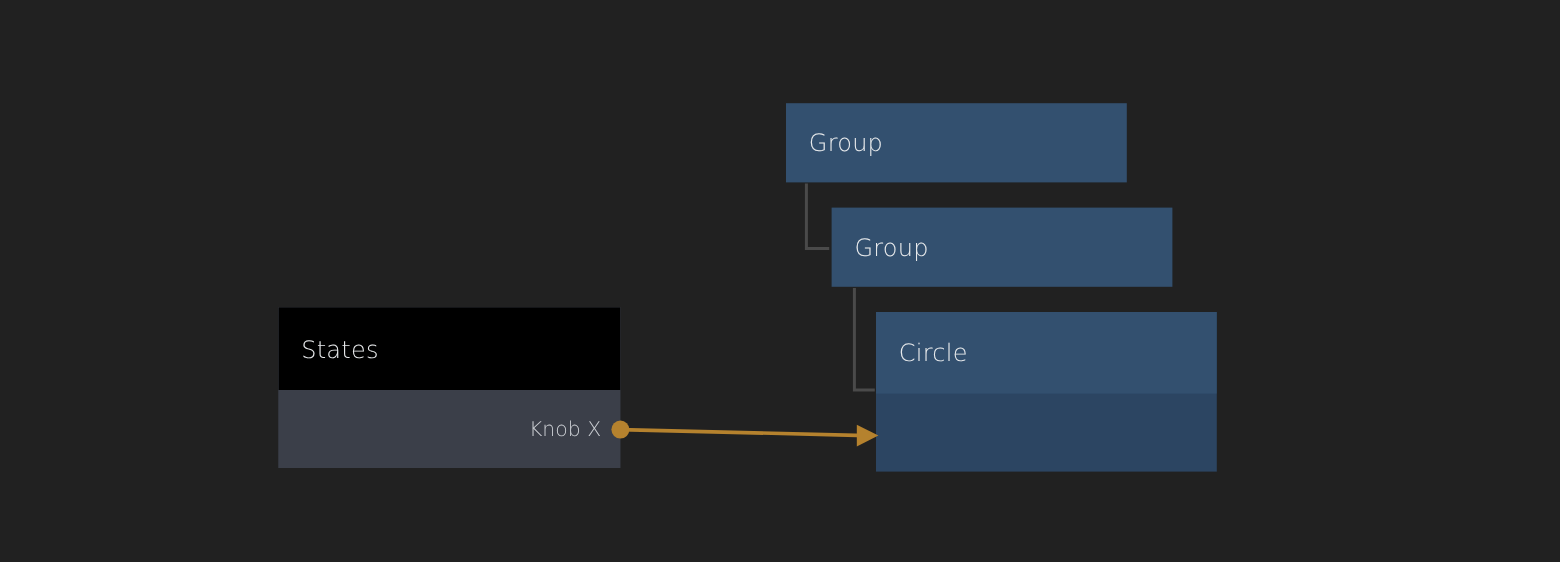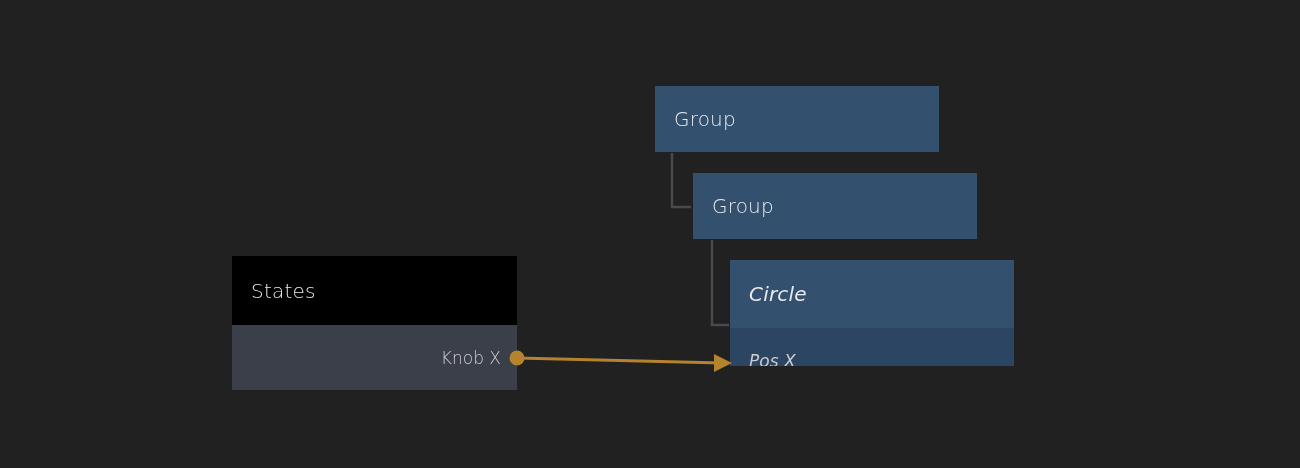--- a/index.html
+++ b/index.html
@@ -84,23 +84,22 @@
     background: #33506f;
   }
   #node-group-2 .node-header {
     height: 66px;
     padding-left: 19px;
   }
 
   
   #node-circle {
     left: 730px; top: 260px;
-    width: 284px; height: 106px;
+    width: 284px; height: 133px;
     background: #2c4562;
-    font-style: italic;
   }
   #node-circle .node-header {
     height: 68px;
     padding-left: 19px;
     background: #33506f;
   }
   #node-circle .node-body {
     height: 65px;
     background: #2c4562;
   }
@@ -158,25 +157,20 @@
   <div class="node" id="node-group-2">
     <div class="node-header">
       <span class="node-title">Group</span>
     </div>
   </div>
 
   <div class="node" id="node-circle">
     <div class="node-header">
       <span class="node-title">Circle</span>
     </div>
-    <div class="node-body">
-      <div class="port-row in">
-        <span class="port-label">Pos X</span>
-      </div>
-    </div>
   </div>
 
   <div class="node" id="node-states">
     <div class="node-header">
       <span class="node-title">States</span>
     </div>
     <div class="node-body">
       <div class="port-row out">
         <span class="port-label">Knob X</span>
       </div>

